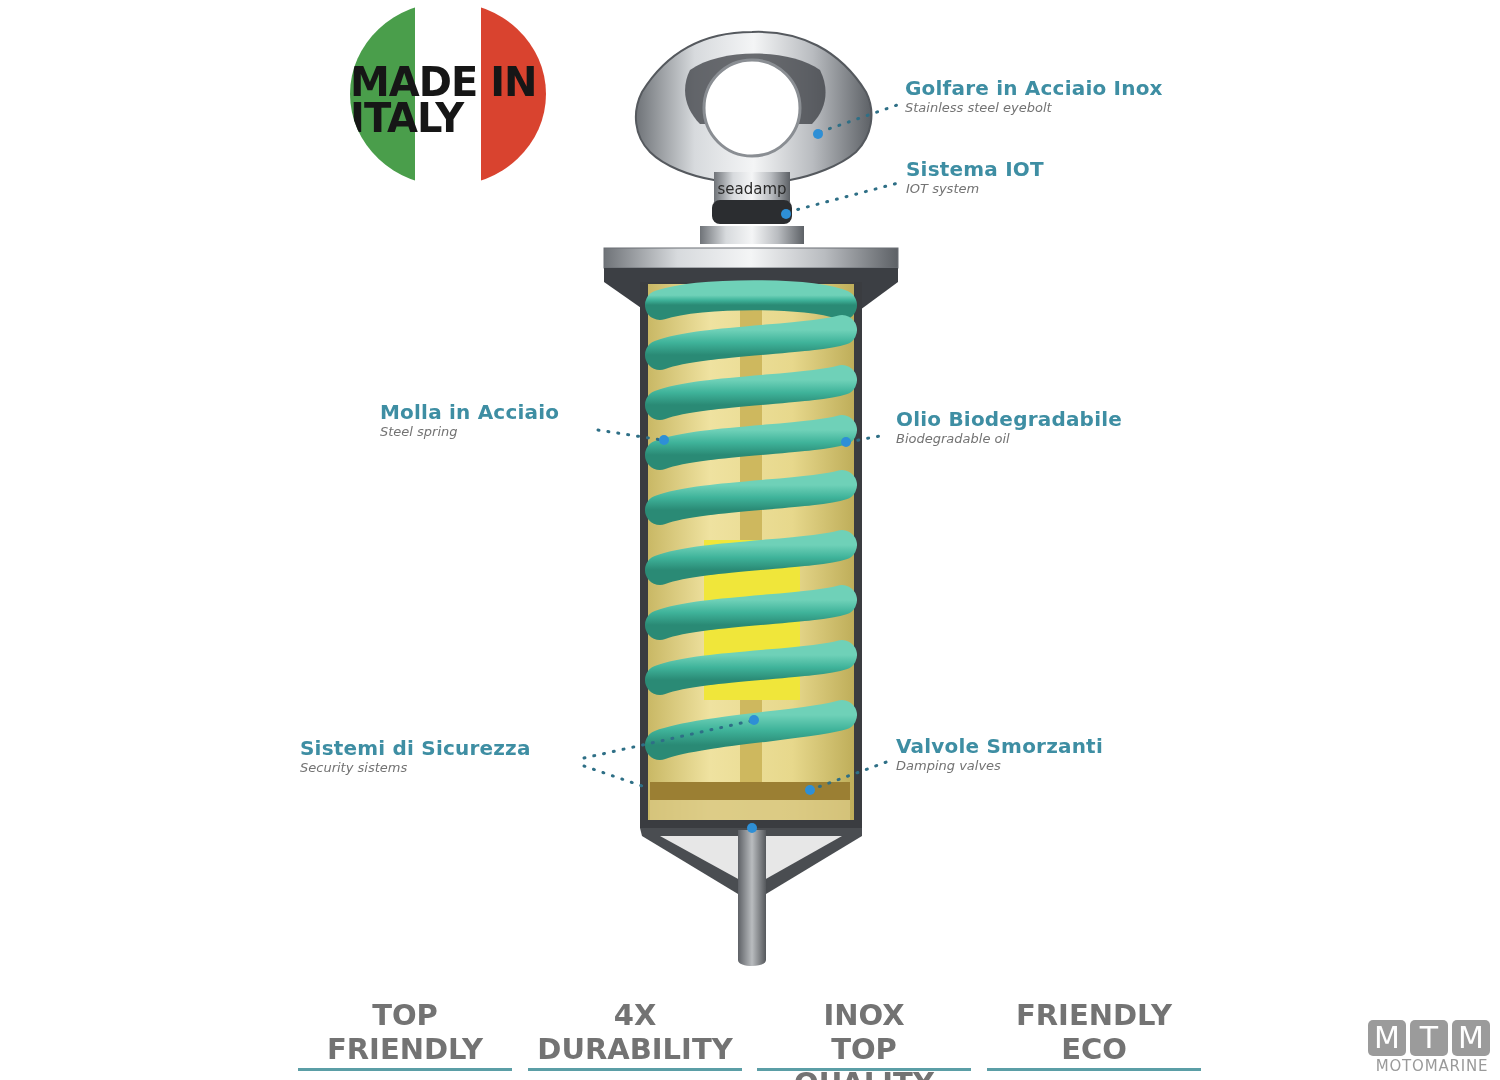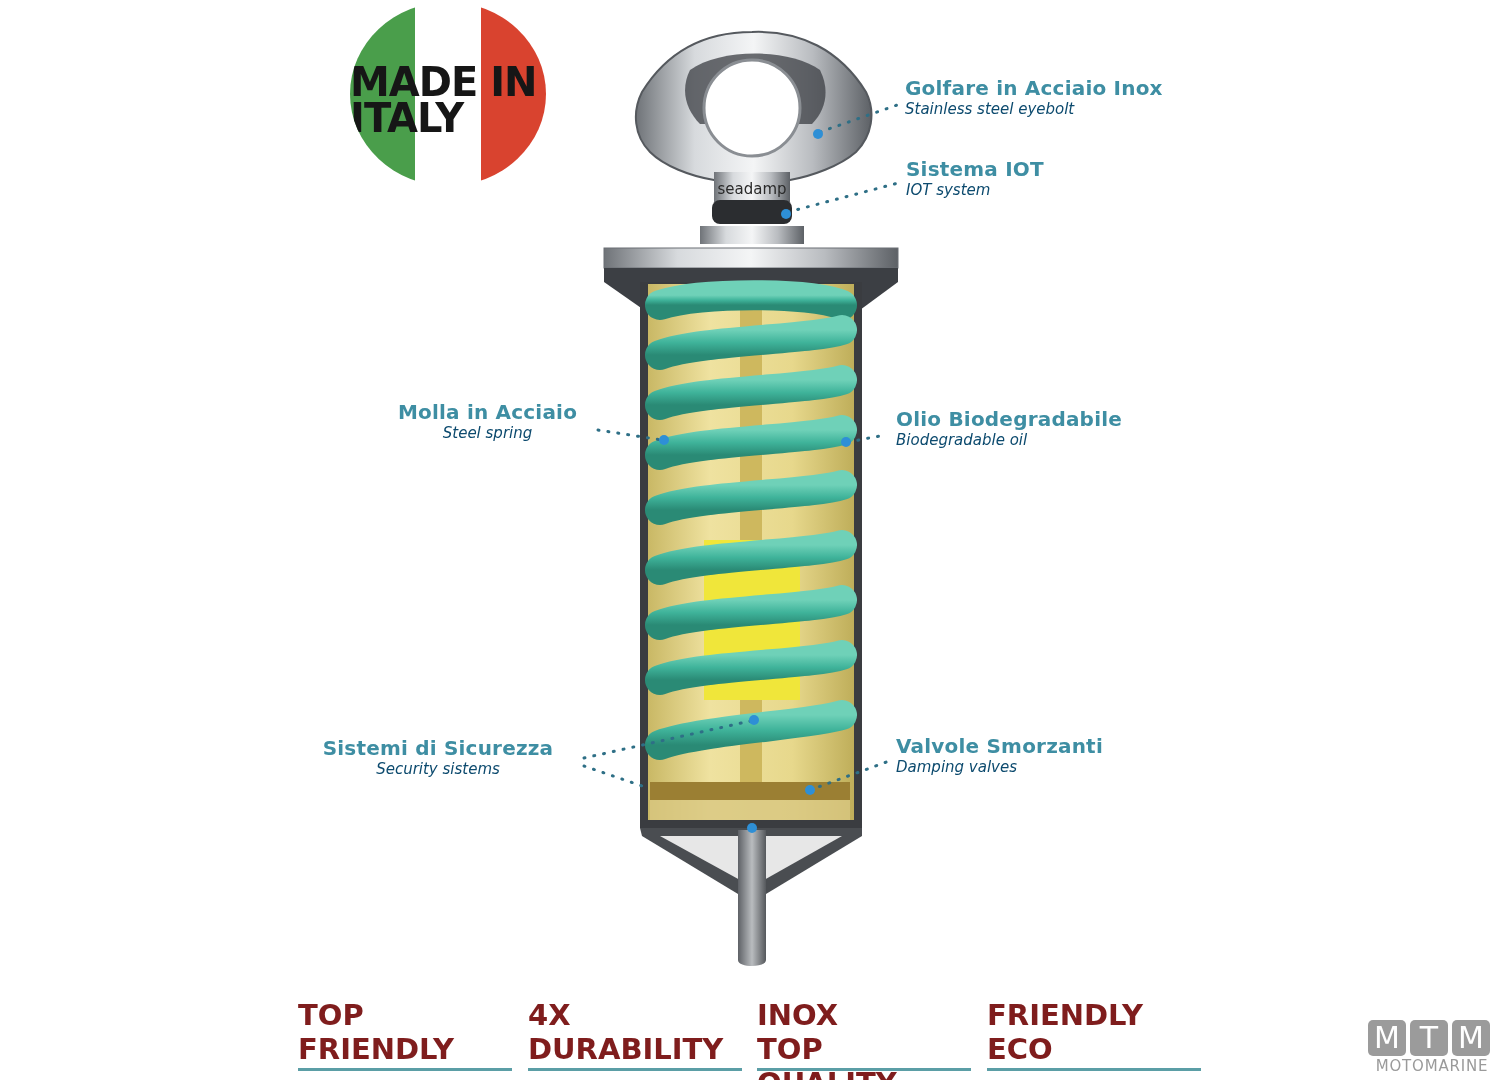--- a/index.html
+++ b/index.html
@@ -8,25 +8,25 @@
 
   
   .badge { left:350px; top:2px; width:196px; height:184px; border-radius:50%; overflow:hidden; display:flex; }
   .badge .g { flex:1; background:#4a9e4b; }
   .badge .w { flex:1; background:#ffffff; }
   .badge .r { flex:1; background:#d9432f; }
   .badge-text { position:absolute; left:0; top:62px; width:196px; color:#161616; font-weight:bold; font-size:40px; line-height:36px; letter-spacing:-1px; font-family:"DejaVu Sans", sans-serif; }
 
   
   .lbl-title { color:#3e8ea3; font-weight:bold; font-size:20px; letter-spacing:0.2px; white-space:nowrap; }
-  .lbl-sub { color:#0c4a6e; font-style:italic; font-size:15px; white-space:nowrap; }
-  .right { text-align:center; }
+  .lbl-sub { color:#737373; font-style:italic; font-size:13px; white-space:nowrap; }
+  .right { text-align:left; }
 
   
-  .feature { position:absolute; top:998px; width:214px; text-align:left; color:#7f1d1d; font-weight:bold; font-size:29px; line-height:34px; }
+  .feature { position:absolute; top:998px; width:214px; text-align:center; color:#737373; font-weight:bold; font-size:29px; line-height:34px; }
   .feature .line { position:absolute; left:0; right:0; top:70px; height:3px; background:#5b9ea6; }
 
   
   .mtm { left:1368px; top:1020px; width:128px; }
   .mtm .boxes { display:flex; gap:4px; }
   .mtm .box { width:38px; height:36px; background:#9b9b9b; border-radius:5px; color:#ffffff; font-size:30px; line-height:36px; text-align:center; font-family:"DejaVu Sans", sans-serif; font-weight:normal; }
   .mtm .word { color:#9a9a9a; font-size:15px; letter-spacing:0.8px; margin-top:1px; text-align:center; }
 </style>
 </head>
 <body>

